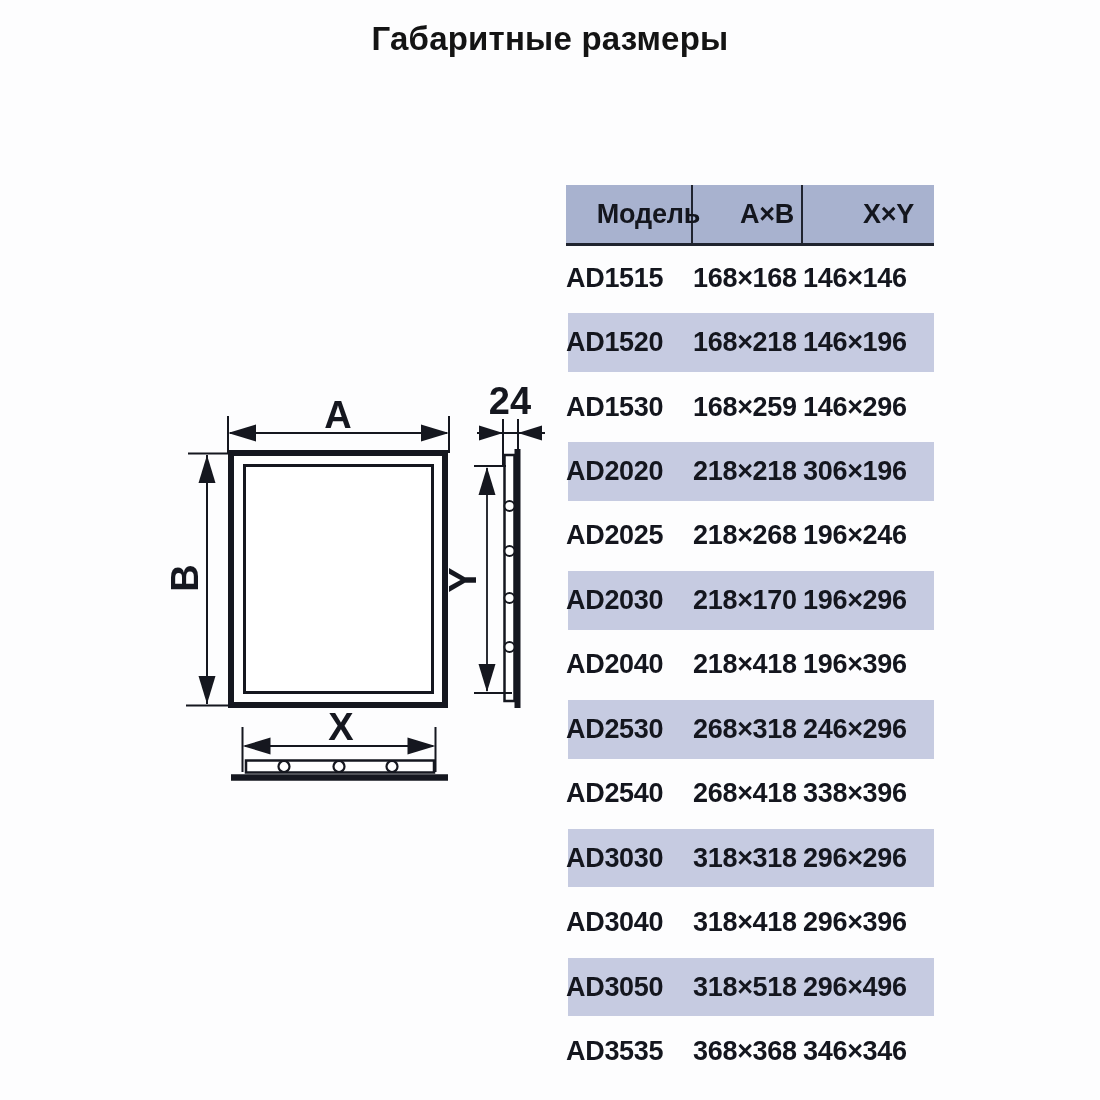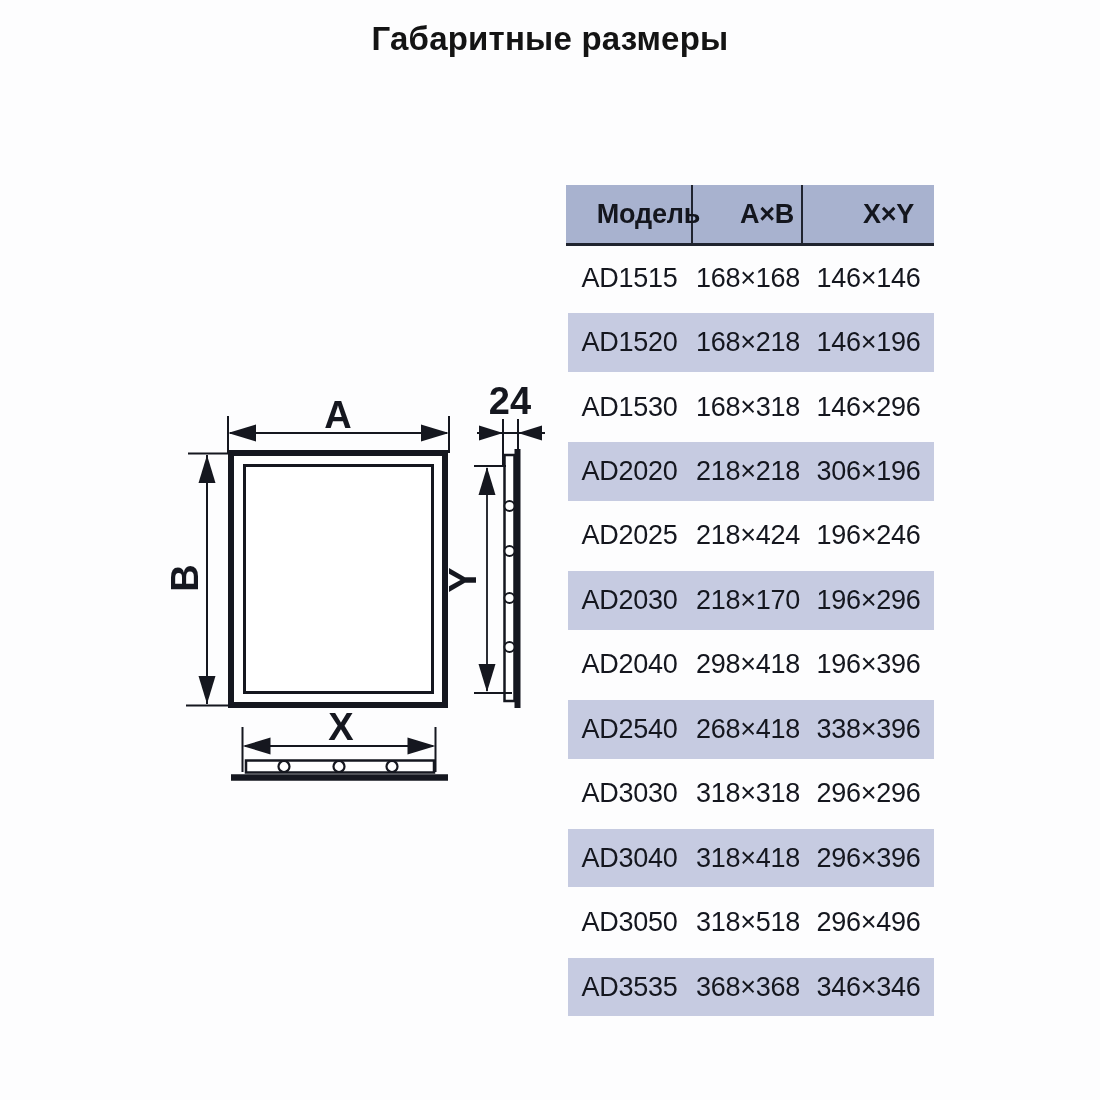--- a/index.html
+++ b/index.html
@@ -37,22 +37,22 @@
     height:64.45px;
     display:grid;grid-template-columns:127px 110px 131px;
     align-items:center;
   }
   .t-body .t-row:nth-child(even)::before{
     content:"";position:absolute;left:2px;right:0;top:3px;bottom:3px;
     background:var(--stripe-bg,#c6cbe1);
   }
   .t-row .cell{
     position:relative;z-index:1;
-    text-align:center;
-    font-size:27px;font-weight:400;letter-spacing:-0.3px;
+    text-align:left;
+    font-size:27px;font-weight:700;letter-spacing:-0.3px;
   }
   
   .drawing{position:absolute;left:0;top:0;}
   .drawing text{
     font-family:"Liberation Sans","DejaVu Sans",sans-serif;
     font-weight:600;fill:#15171f;
   }
 </style>
 </head>
 <body>
@@ -138,42 +138,47 @@
         <div class="cell">168×168</div>
         <div class="cell">146×146</div>
       </div>
       <div class="t-row">
         <div class="cell">AD1520</div>
         <div class="cell">168×218</div>
         <div class="cell">146×196</div>
       </div>
       <div class="t-row">
         <div class="cell">AD1530</div>
-        <div class="cell">168×318</div>
+        <div class="cell">168×259</div>
         <div class="cell">146×296</div>
       </div>
       <div class="t-row">
         <div class="cell">AD2020</div>
         <div class="cell">218×218</div>
         <div class="cell">306×196</div>
       </div>
       <div class="t-row">
         <div class="cell">AD2025</div>
-        <div class="cell">218×424</div>
+        <div class="cell">218×268</div>
         <div class="cell">196×246</div>
       </div>
       <div class="t-row">
         <div class="cell">AD2030</div>
         <div class="cell">218×170</div>
         <div class="cell">196×296</div>
       </div>
       <div class="t-row">
         <div class="cell">AD2040</div>
-        <div class="cell">298×418</div>
+        <div class="cell">218×418</div>
         <div class="cell">196×396</div>
+      </div>
+      <div class="t-row">
+        <div class="cell">AD2530</div>
+        <div class="cell">268×318</div>
+        <div class="cell">246×296</div>
       </div>
       <div class="t-row">
         <div class="cell">AD2540</div>
         <div class="cell">268×418</div>
         <div class="cell">338×396</div>
       </div>
       <div class="t-row">
         <div class="cell">AD3030</div>
         <div class="cell">318×318</div>
         <div class="cell">296×296</div>

